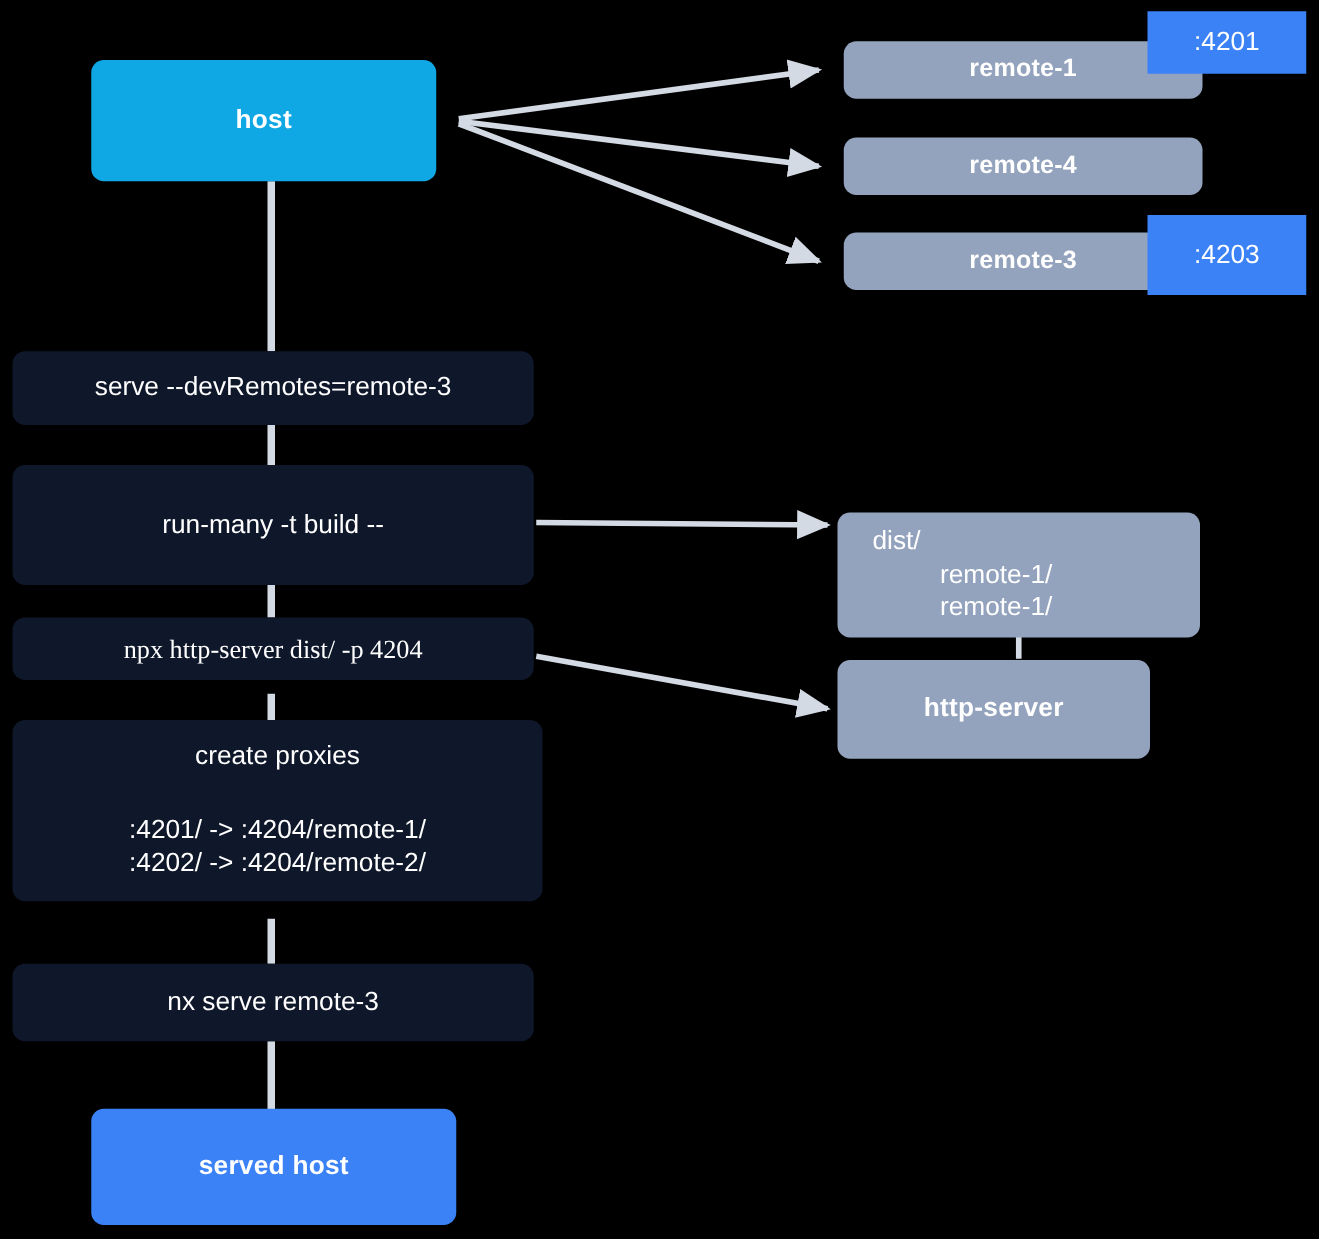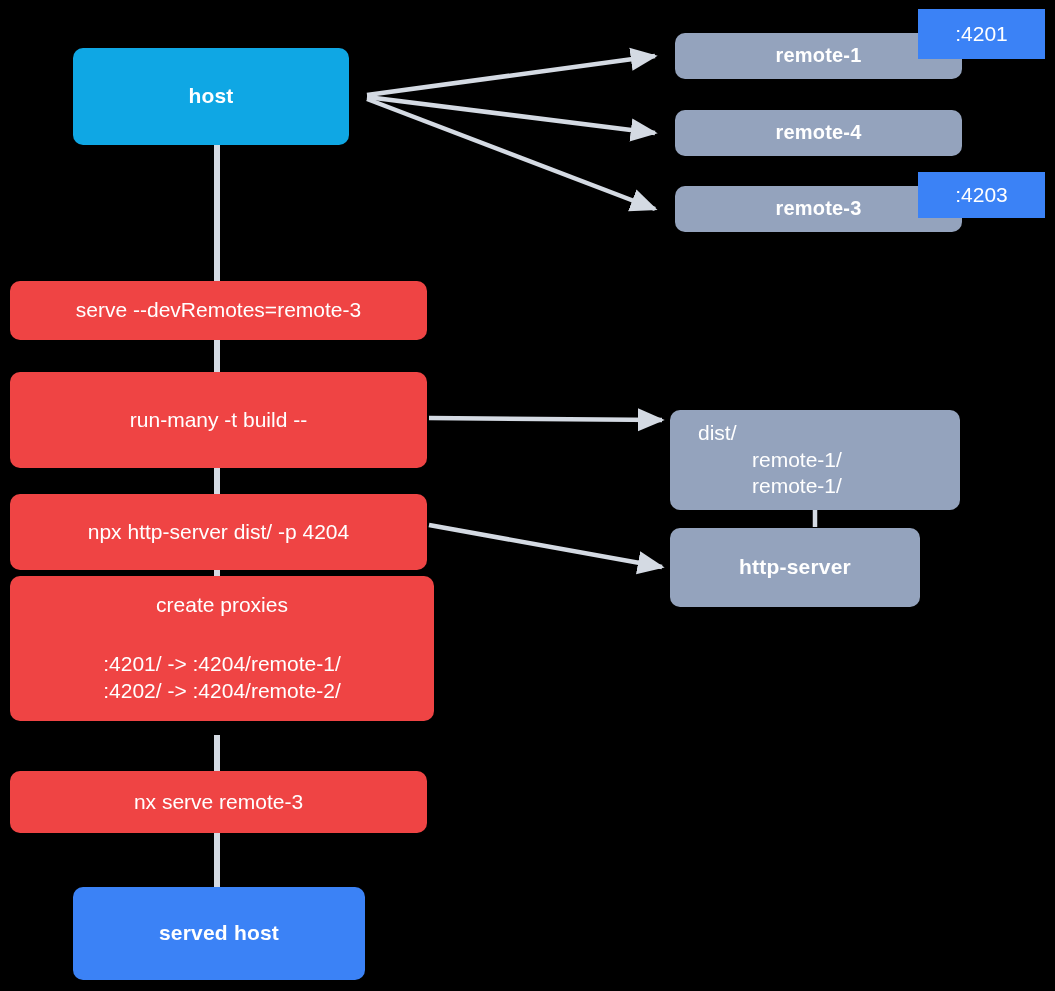--- a/index.html
+++ b/index.html
@@ -62,21 +62,21 @@
     background: #94a3bd;
     font-weight: normal;
     font-size: 21px;
   }
   .node-gray.bold {
     font-weight: bold;
     font-size: 21px;
     letter-spacing: 0.2px;
   }
   .node-cmd {
-    background: #ef4444;
+    background: #0f172a;
     font-weight: normal;
     font-size: 21px;
   }
   .badge {
     position: absolute;
     box-sizing: border-box;
     background: #3b82f6;
     border-radius: 0;
     color: #ffffff;
     font-size: 21px;
@@ -155,35 +155,35 @@
     <span>:4201</span>
   </div>
 
   <div class="node node-remote" style="left:663px; top:110px; width:287px; height:46px;">
     <span class="node-inner">remote-4</span>
   </div>
 
   <div class="node node-remote" style="left:663px; top:186px; width:287px; height:46px;">
     <span class="node-inner">remote-3</span>
   </div>
-  <div class="badge" style="left:918px; top:172px; width:127px; height:46px;">
+  <div class="badge" style="left:918px; top:172px; width:127px; height:64px;">
     <span>:4203</span>
   </div>
 
   <div class="node node-cmd" style="left:10px; top:281px; width:417px; height:59px;">
     <span class="node-inner">serve --devRemotes=remote-3</span>
   </div>
 
   <div class="node node-cmd" style="left:10px; top:372px; width:417px; height:96px;">
     <div class="cmd-lines node-inner">
       <div>run-many -t build --</div>
     </div>
   </div>
 
-  <div class="node node-cmd" style="left:10px; top:494px; width:417px; height:76px;">
+  <div class="node node-cmd" style="left:10px; top:494px; width:417px; height:50px;font-family:Liberation Serif, serif;">
     <span class="node-inner">npx http-server dist/ -p 4204</span>
   </div>
 
   <div class="node node-cmd" style="left:10px; top:576px; width:424px; height:145px;">
     <div class="cmd-lines node-inner">
       <div>create proxies</div>
       <div class="cmd-gap"></div>
       <div class="cmd-sub">:4201/ -&gt; :4204/remote-1/</div>
       <div class="cmd-sub">:4202/ -&gt; :4204/remote-2/</div>
     </div>

